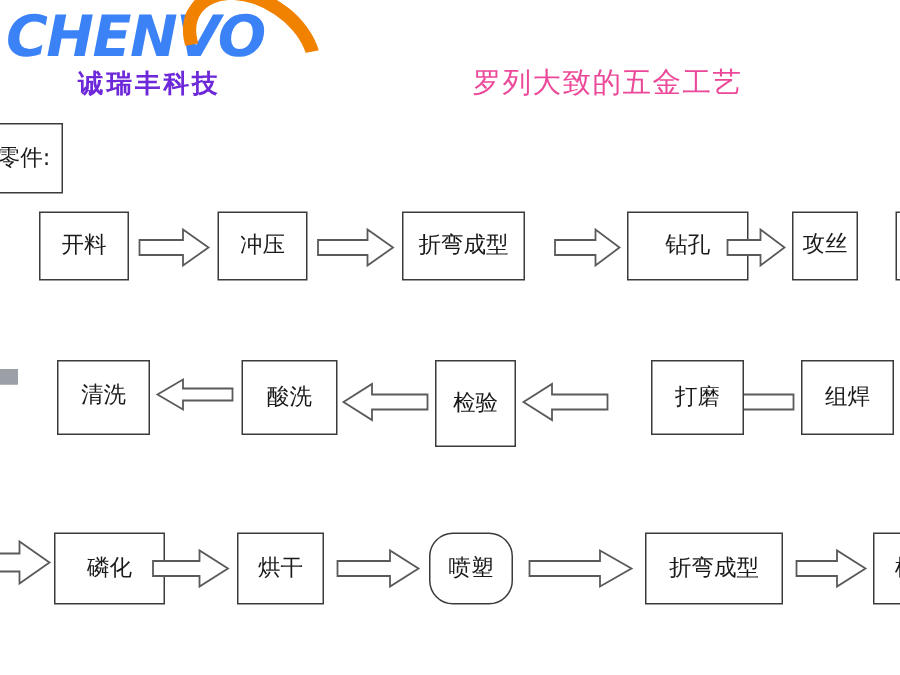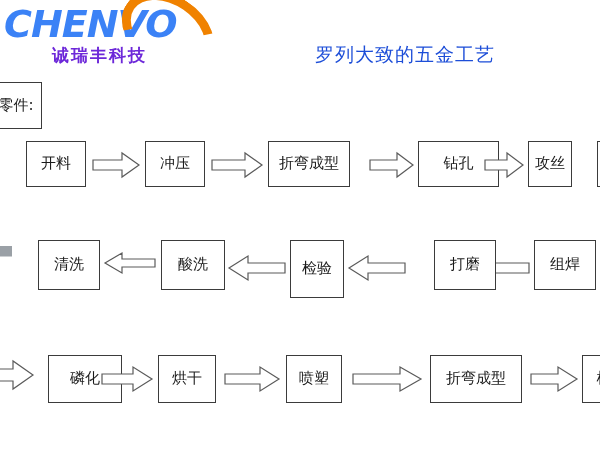--- a/index.html
+++ b/index.html
@@ -59,21 +59,21 @@
     white-space: nowrap;
   }
 
   
   #title {
     position: absolute;
     left: 315px;
     top: 42px;
     font-family: "DejaVu Sans", sans-serif;
     font-size: 19px;
-    color: #1d4ed8;
+    color: #ec4899;
     letter-spacing: 1px;
     white-space: nowrap;
   }
 
   
   .box {
     position: absolute;
     box-sizing: border-box;
     border: 1px solid #3b3b3b;
     background: #ffffff;
@@ -149,21 +149,21 @@
 </div>
 
 <div class="box" style="left:418px; top:141px; width:81px; height:46px;">钻孔</div>
 
 <div class="arrow" style="left:484px; top:152px;">
   <svg width="40" height="26" viewBox="0 0 40 26">
       <polygon points="1,8 23,8 23,1 39,13 23,25 23,18 1,18"></polygon>
     </svg>
 </div>
 
-<div class="box" style="left:528px; top:141px; width:44px; height:46px;">攻丝</div>
+<div class="box" style="left:528px; top:141px; width:44px; height:46px;font-family:Liberation Mono, monospace;">攻丝</div>
 
 <div class="box" style="left:597px; top:141px; width:42px; height:46px;">去</div>
 
 <div class="box" style="left:534px; top:240px; width:62px; height:50px;">组焊</div>
 
 <div class="arrow" style="left:474px; top:255px;">
   <svg width="56" height="26" viewBox="0 0 56 26">
       <polygon points="55,8 19,8 19,1 1,13 19,25 19,18 55,18"></polygon>
     </svg>
 </div>
@@ -199,37 +199,37 @@
       <path d="M 48 4 L 20 4 Q 4 4 6 26 L 10 50"></path>
     </svg>
 </div>
 
 <div class="arrow" style="left:-14px; top:360px;">
   <svg width="48" height="30" viewBox="0 0 48 30">
       <polygon points="1,9 27,9 27,1 47,15 27,29 27,21 1,21"></polygon>
     </svg>
 </div>
 
-<div class="box" style="left:48px; top:355px; width:74px; height:48px;">磷化</div>
+<div class="box" style="left:36px; top:355px; width:74px; height:48px;">磷化</div>
 
 <div class="arrow" style="left:101px; top:366px;">
   <svg width="52" height="26" viewBox="0 0 52 26">
       <polygon points="1,8 32,8 32,1 51,13 32,25 32,18 1,18"></polygon>
     </svg>
 </div>
 
 <div class="box" style="left:158px; top:355px; width:58px; height:48px;">烘干</div>
 
 <div class="arrow" style="left:224px; top:366px;">
   <svg width="56" height="26" viewBox="0 0 56 26">
       <polygon points="1,8 36,8 36,1 55,13 36,25 36,18 1,18"></polygon>
     </svg>
 </div>
 
-<div class="box" style="left:286px; top:355px; width:56px; height:48px;">喷塑</div>
+<div class="box" style="left:286px; top:355px; width:56px; height:48px;border-radius:16px;">喷塑</div>
 
 <div class="arrow" style="left:352px; top:366px;">
   <svg width="70" height="26" viewBox="0 0 70 26">
       <polygon points="1,8 48,8 48,1 69,13 48,25 48,18 1,18"></polygon>
     </svg>
 </div>
 
 <div class="box" style="left:430px; top:355px; width:92px; height:48px;">折弯成型</div>
 
 <div class="arrow" style="left:530px; top:366px;">

